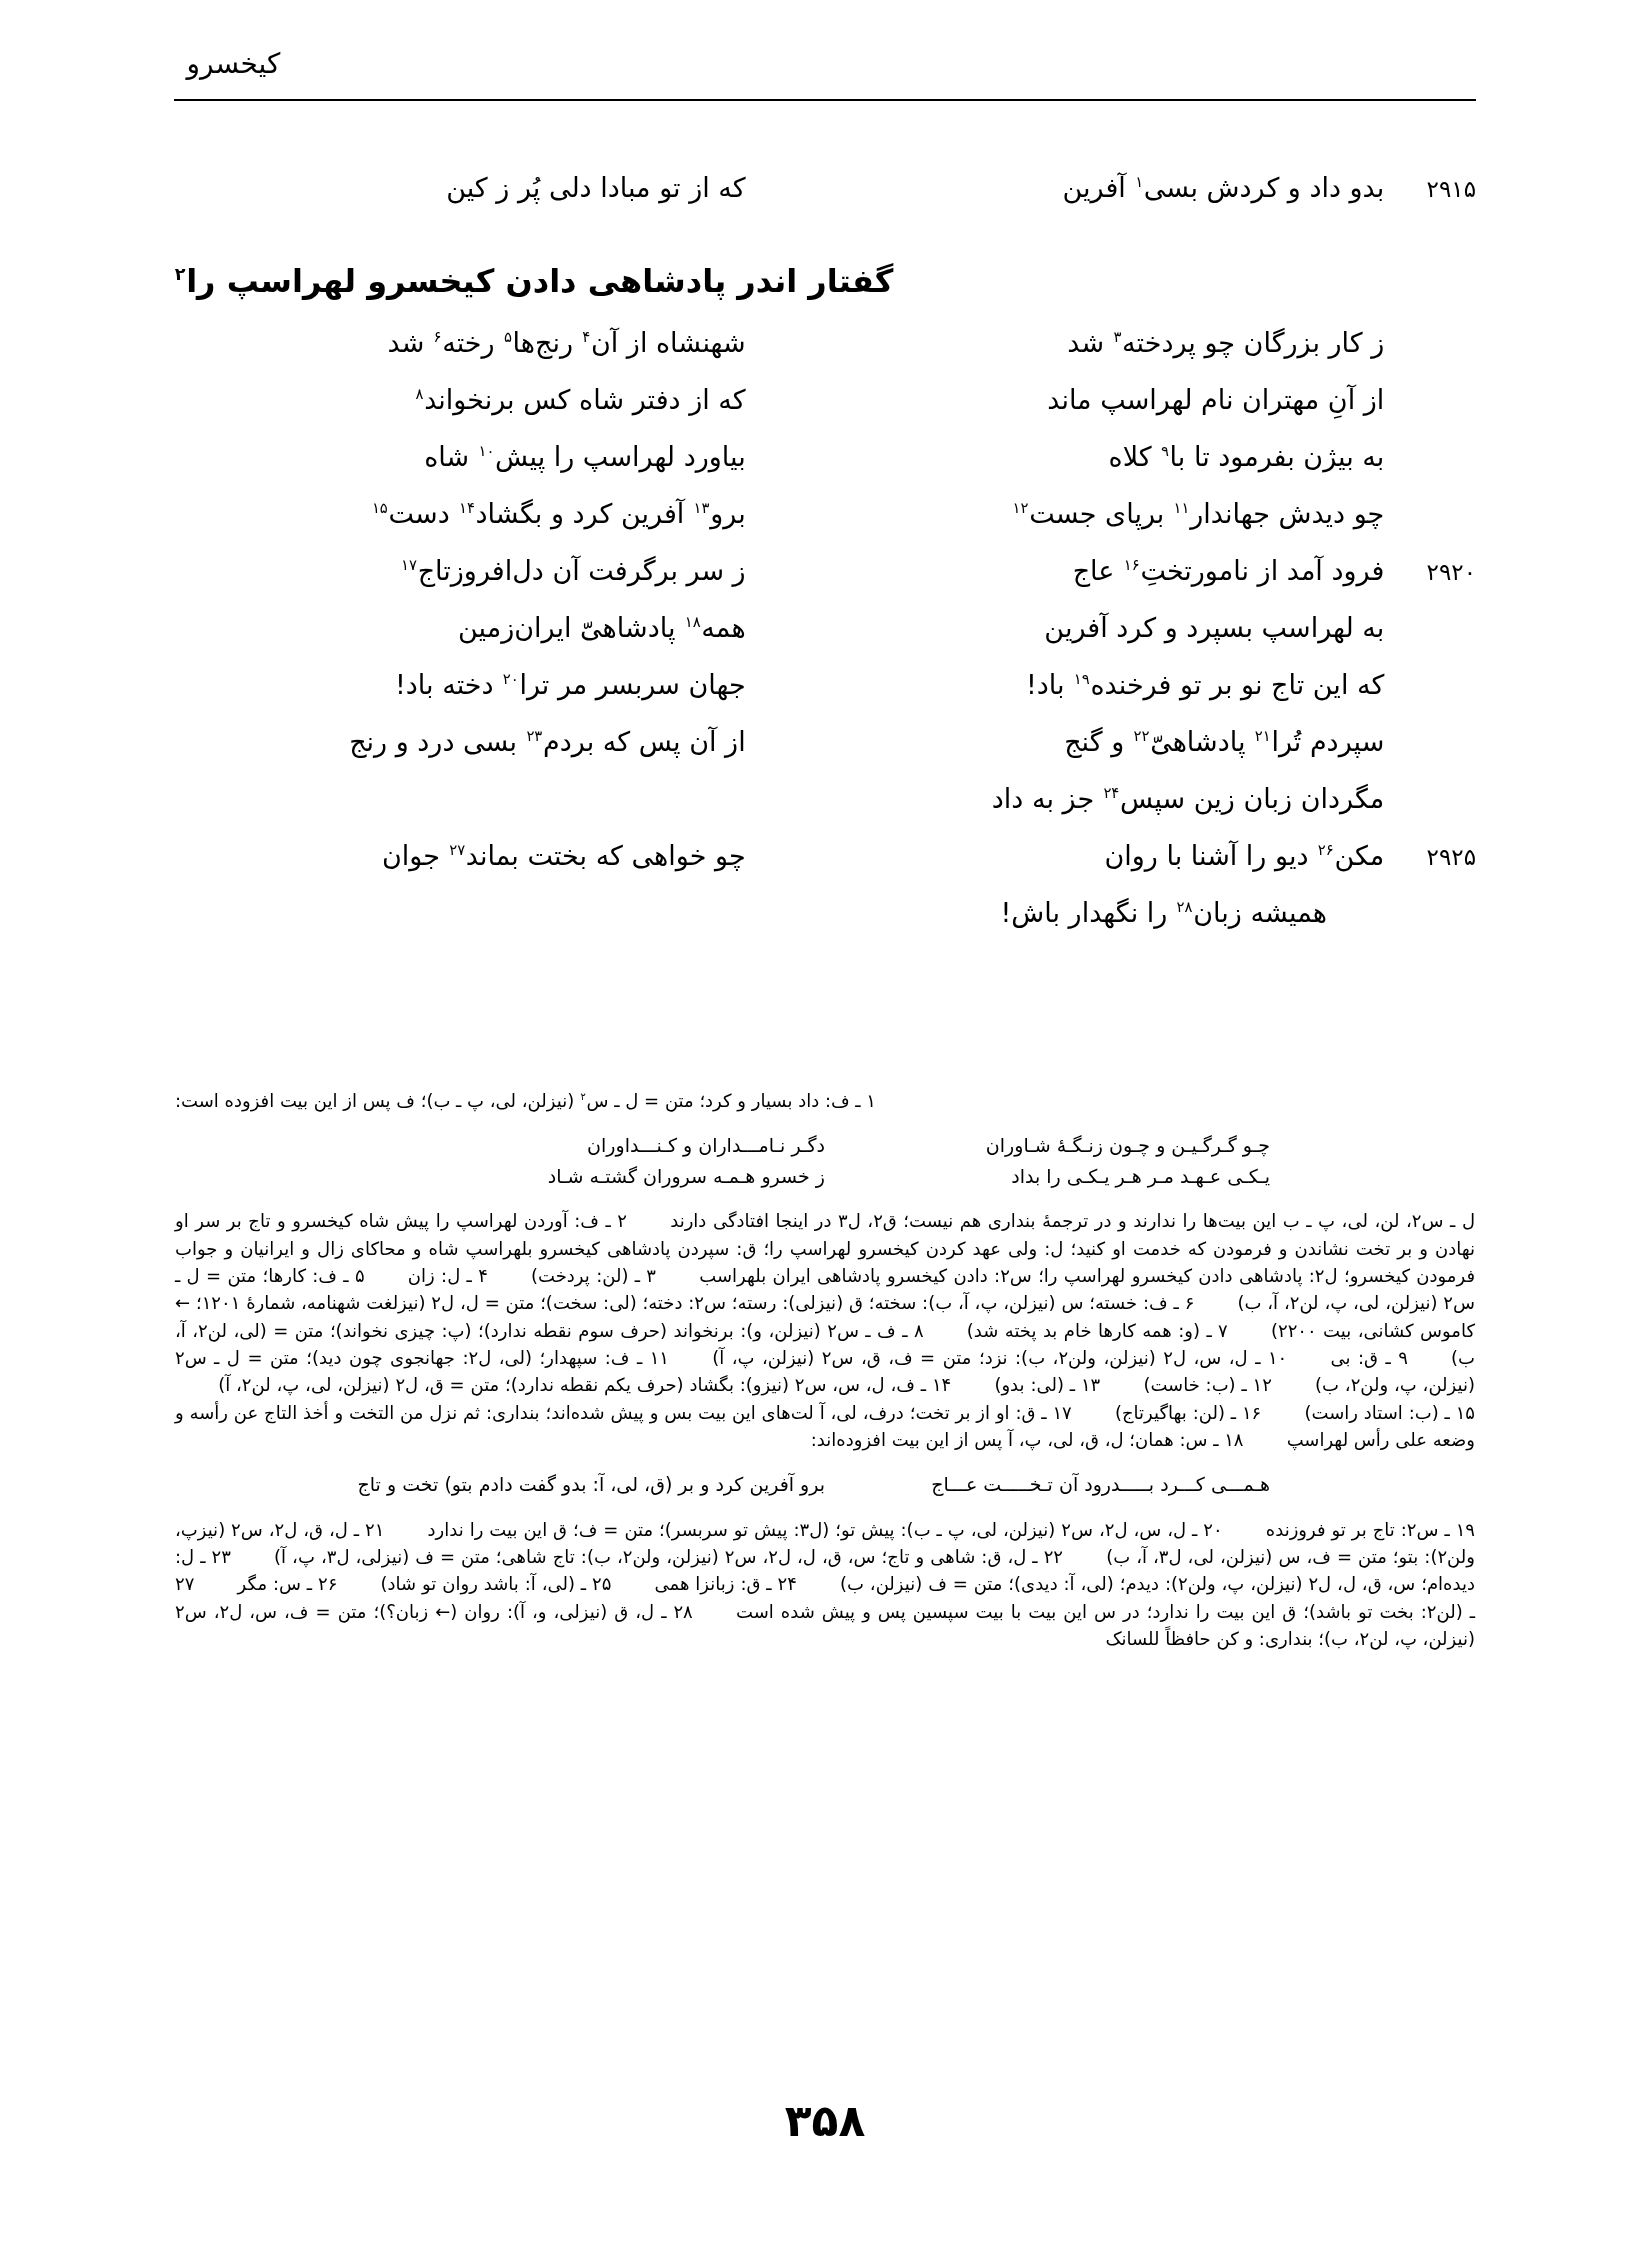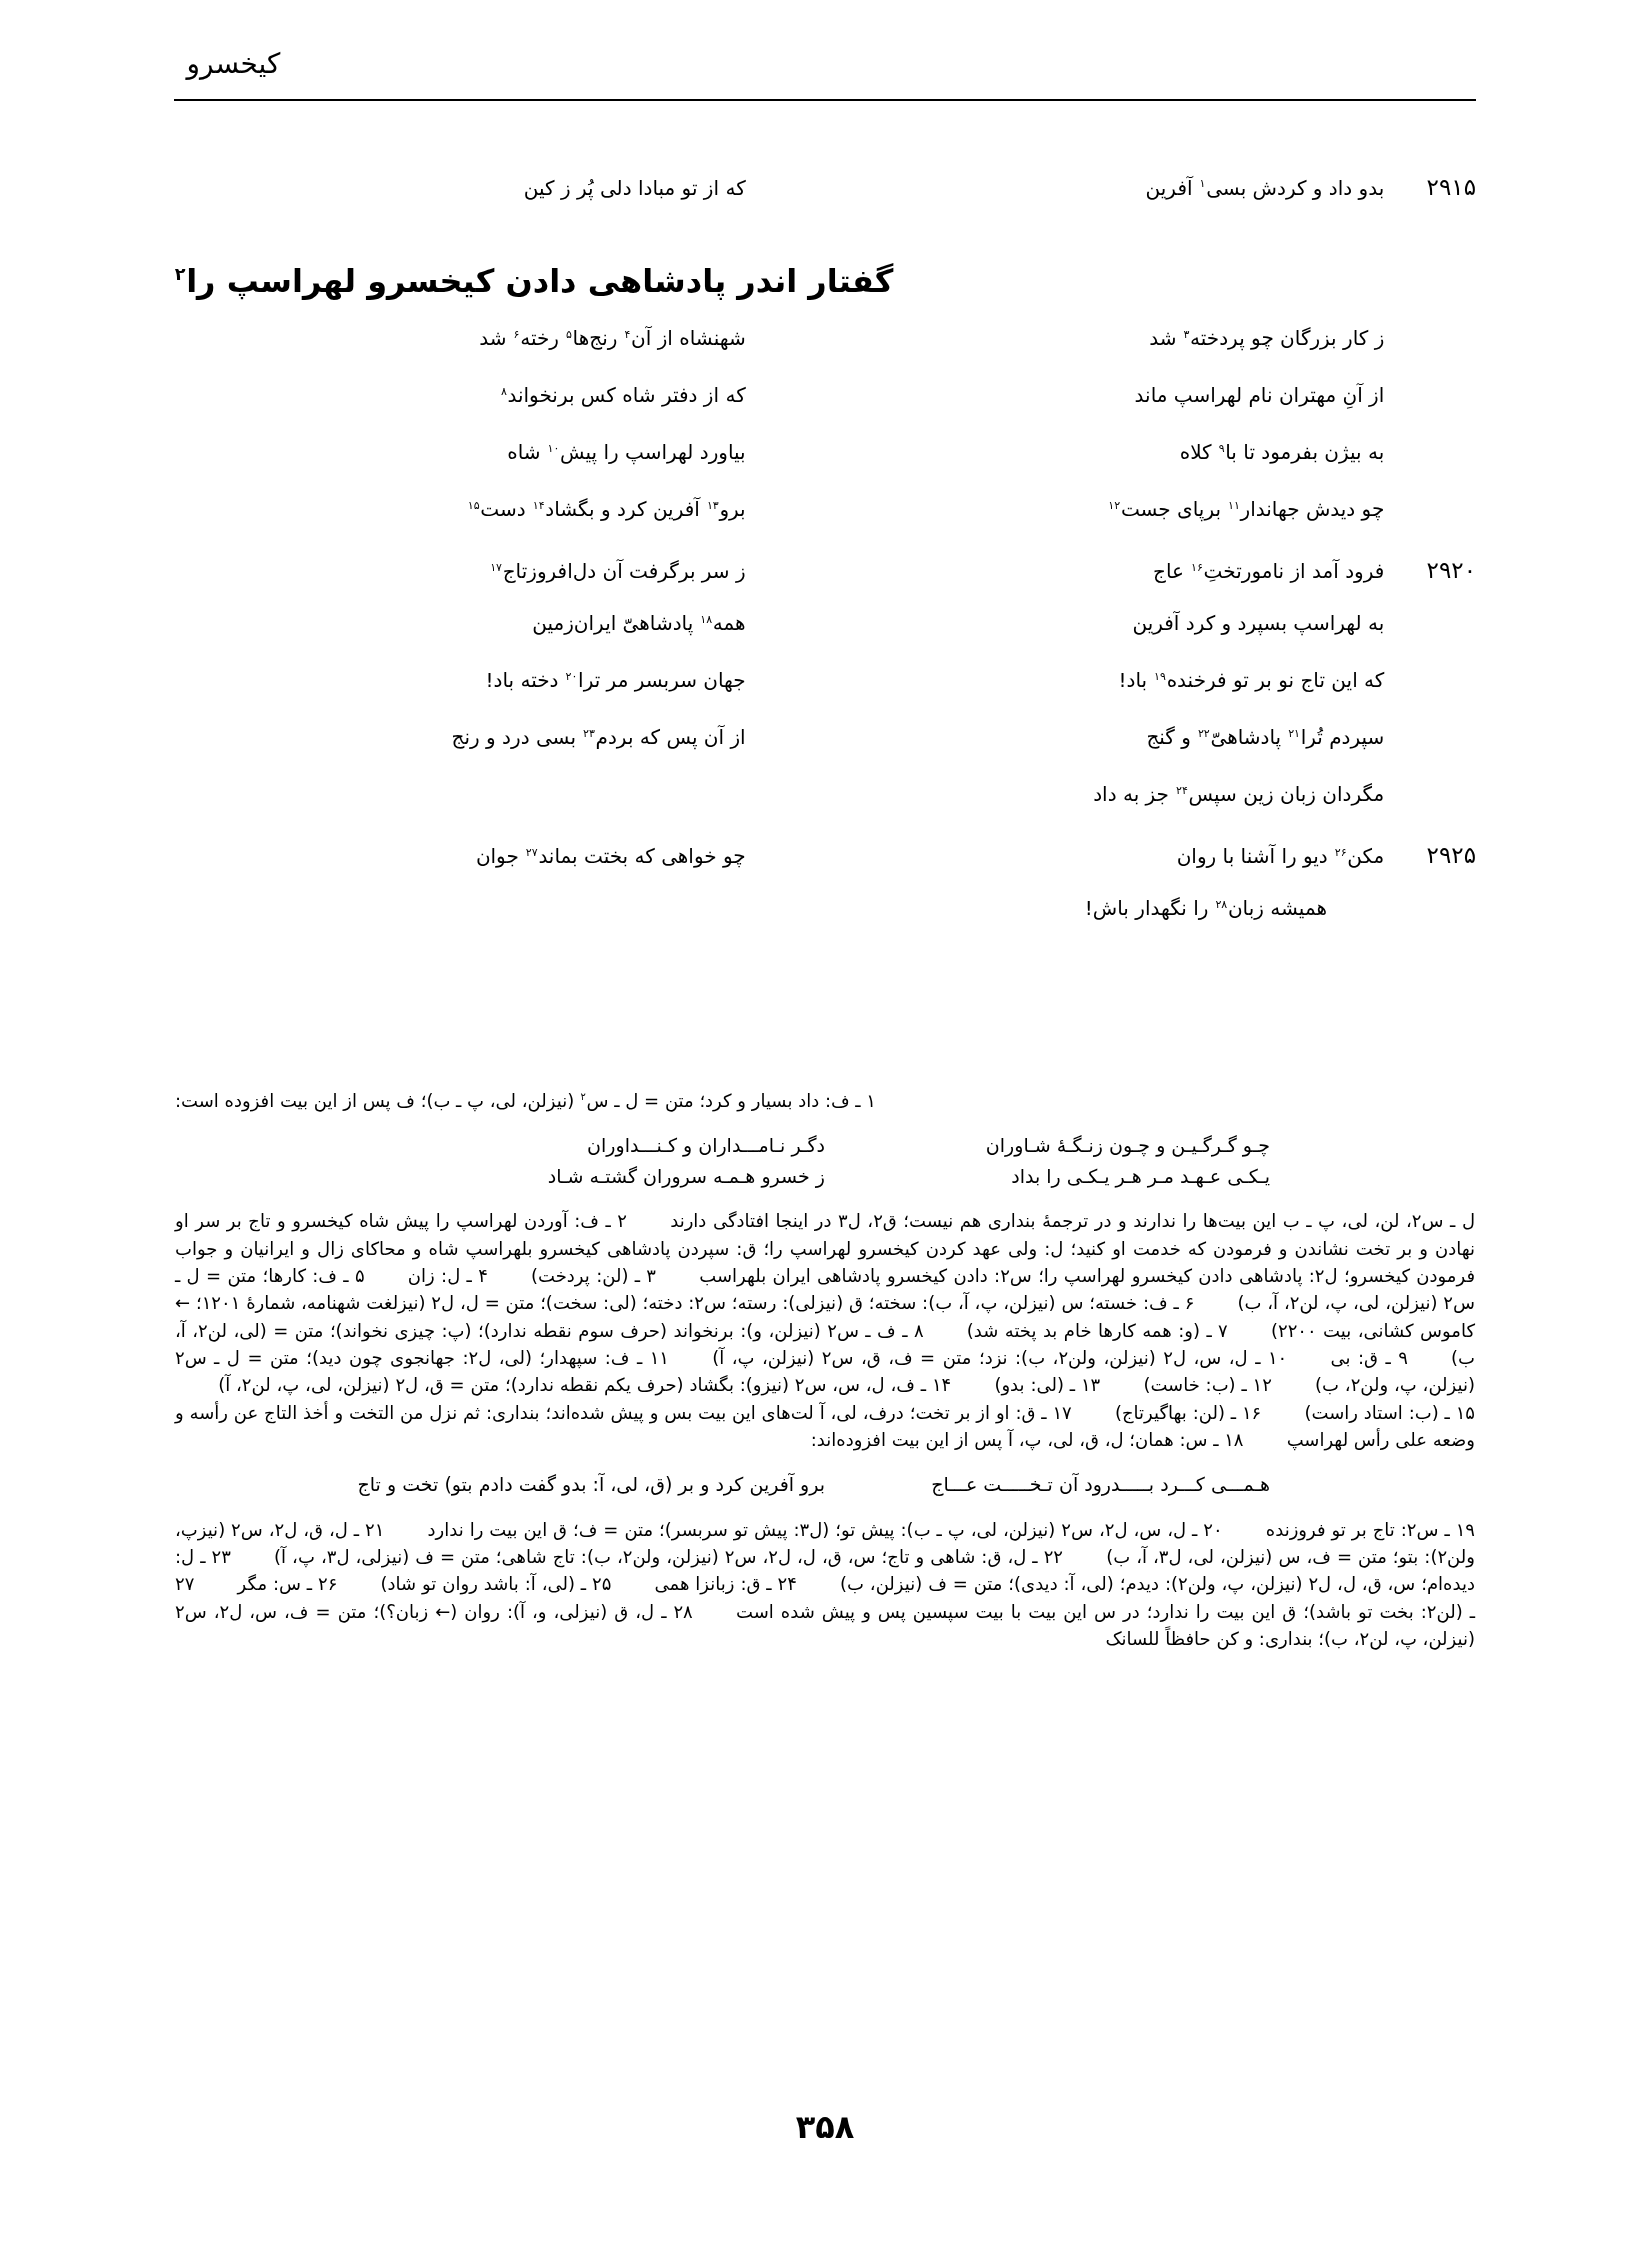--- a/index.html
+++ b/index.html
@@ -68,21 +68,21 @@
   .bnum {
     width: 82px;
     flex: 0 0 82px;
     font-size: 23px;
     text-align: right;
     padding-top: 2.8px;
     letter-spacing: 0.7px;
   }
   .hemistich {
     flex: 1 1 0;
-    font-size: 20px;
+    font-size: 27px;
     line-height: 1.25;
     white-space: nowrap;
     direction: rtl;
   }
   .hemistich.right {
     text-align: right;
     padding-right: 9.7px;
   }
   .hemistich.left {
     text-align: right;
@@ -149,21 +149,21 @@
     text-align: center;
   }
 
   
   .folio {
     position: absolute;
     bottom: 104px;
     left: 0;
     right: 0;
     text-align: center;
-    font-size: 32px;
+    font-size: 44px;
     letter-spacing: 1.4px;
     font-weight: bold;
   }
 </style>
 </head>
 <body>
 
 <div class="page">
 
   <div class="header-zone">

